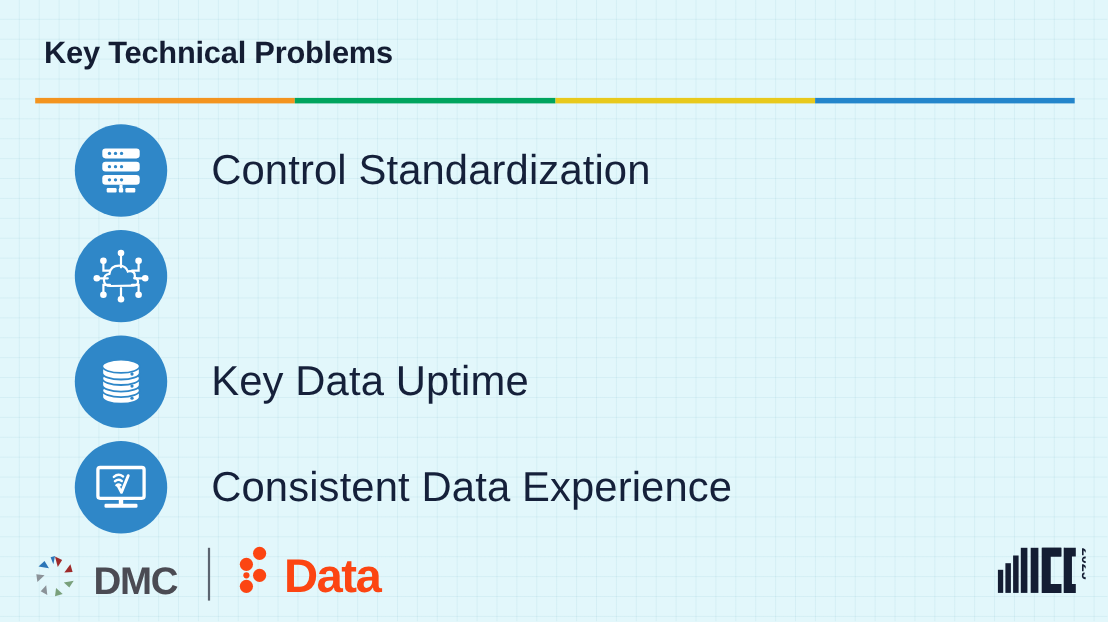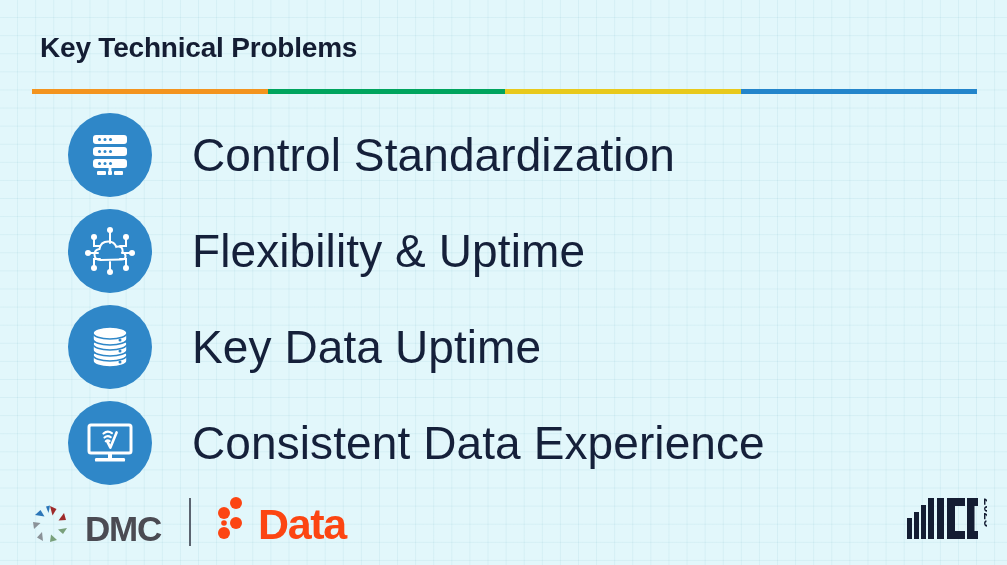--- a/index.html
+++ b/index.html
@@ -58,21 +58,21 @@
     width:84px; height:84px;
     border-radius:50%;
     background:#2f87c8;
     flex:0 0 84px;
     display:flex; align-items:center; justify-content:center;
     overflow:hidden;
   }
   .icon-circle svg { display:block; }
   .row-label {
     margin-left:40px;
-    font-size:46px;
+    font-size:38px;
     font-weight:300;
     color:#15203a;
     letter-spacing:0.1px;
     white-space:nowrap;
     line-height:1;
   }
 
   
   .footer-left {
     position:absolute;
@@ -174,21 +174,20 @@
             <circle cx="29" cy="50" r="3"></circle>
             <circle cx="13" cy="15" r="3"></circle>
             <circle cx="45" cy="15" r="3"></circle>
             <circle cx="7" cy="31" r="3"></circle>
             <circle cx="51" cy="31" r="3"></circle>
             <circle cx="13" cy="46" r="3"></circle>
             <circle cx="45" cy="46" r="3"></circle>
           </g>
         </svg>
       </div>
-      <div class="row-label">Flexibility &amp; Uptime</div>
     </div>
 
     <div class="row">
       <div class="icon-circle" style="background: rgb(47, 135, 200);">
         <svg width="48" height="50" viewBox="0 0 48 50" aria-hidden="true">
           <g fill="#ffffff" stroke="#2f87c8" stroke-width="1.6">
 
             <path d="M7 33 v6 c0 3.4 7.6 6 17 6 s17 -2.6 17 -6 v-6 z"></path>
             <ellipse cx="24" cy="33" rx="17" ry="6"></ellipse>
 

